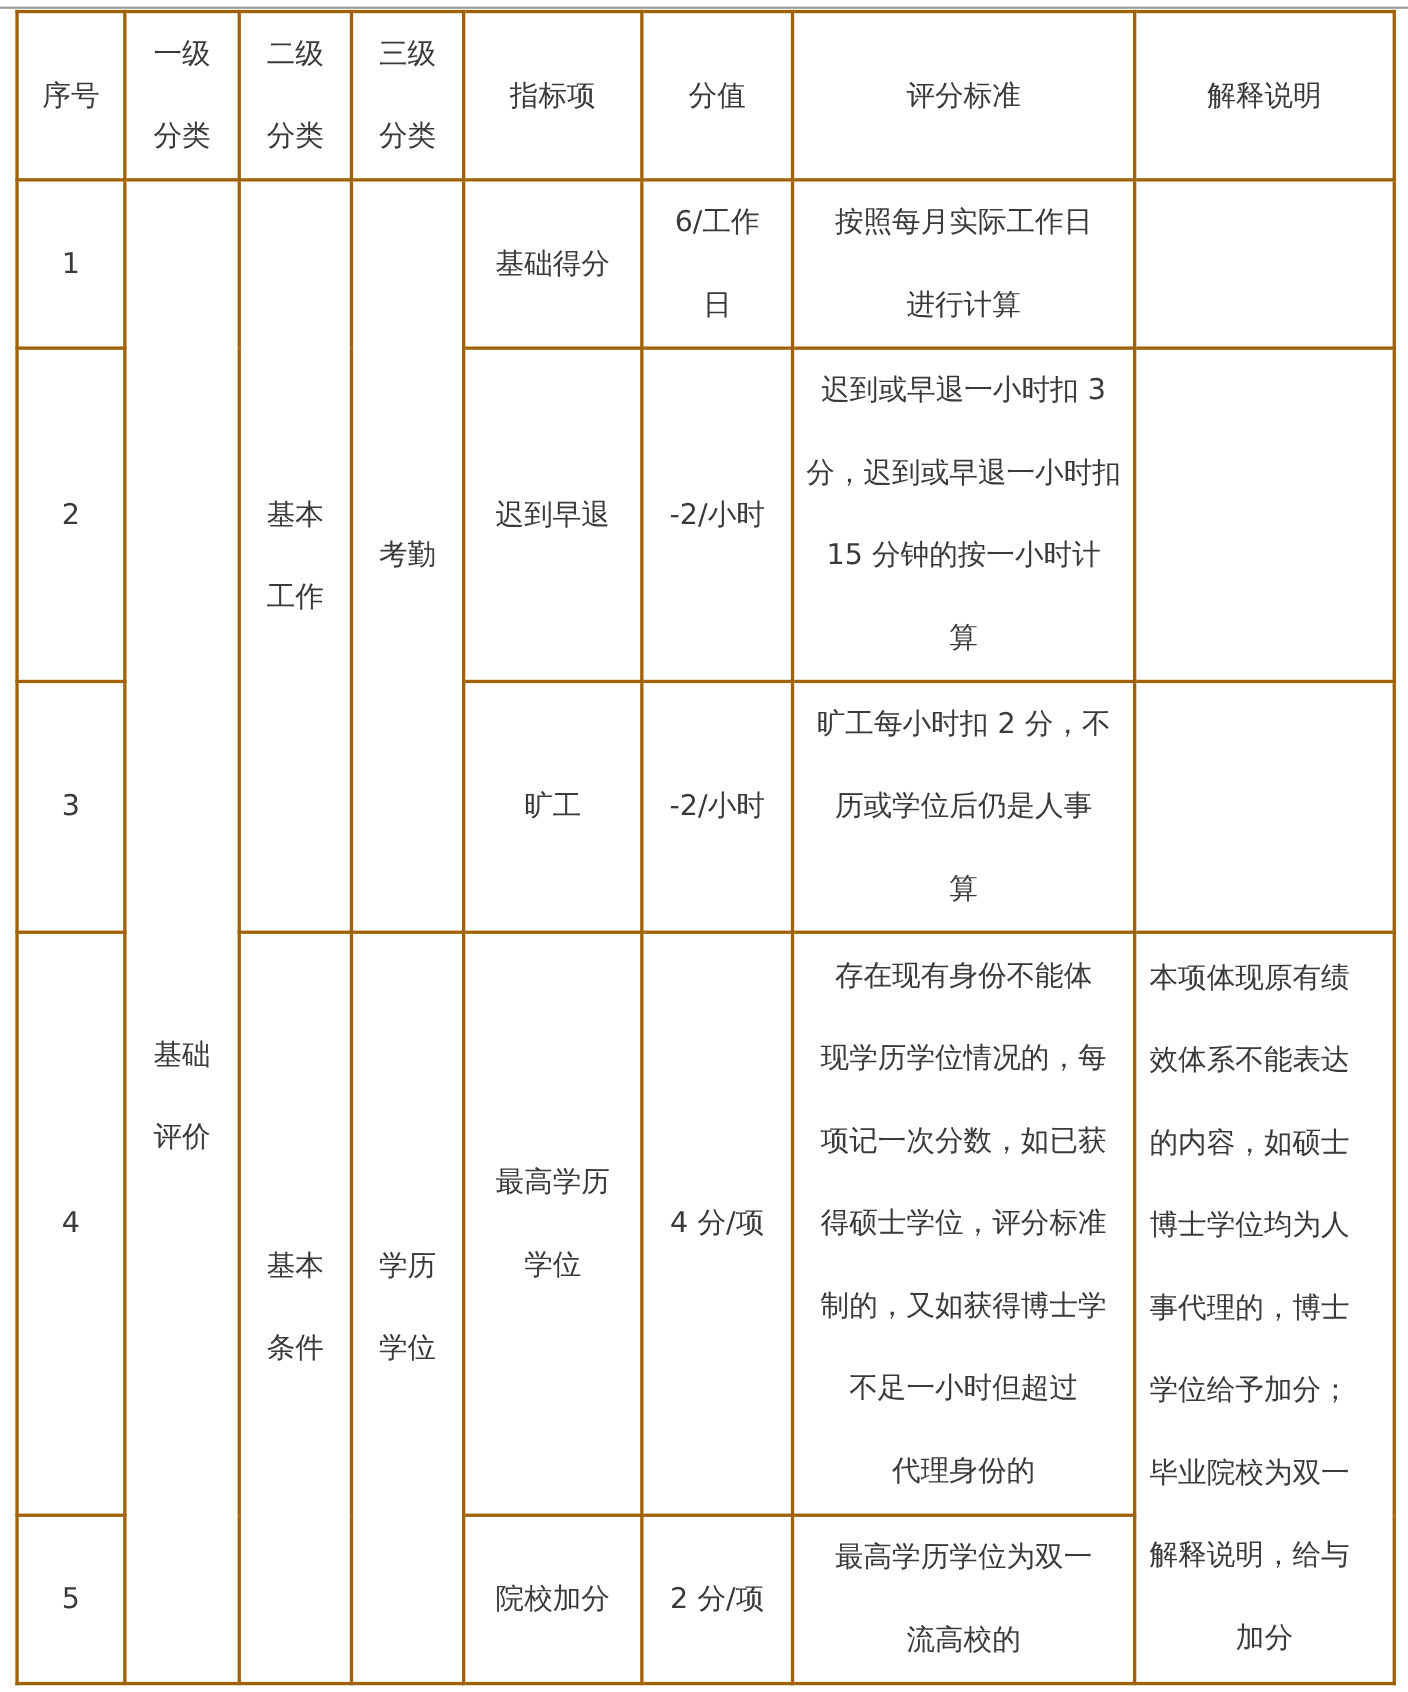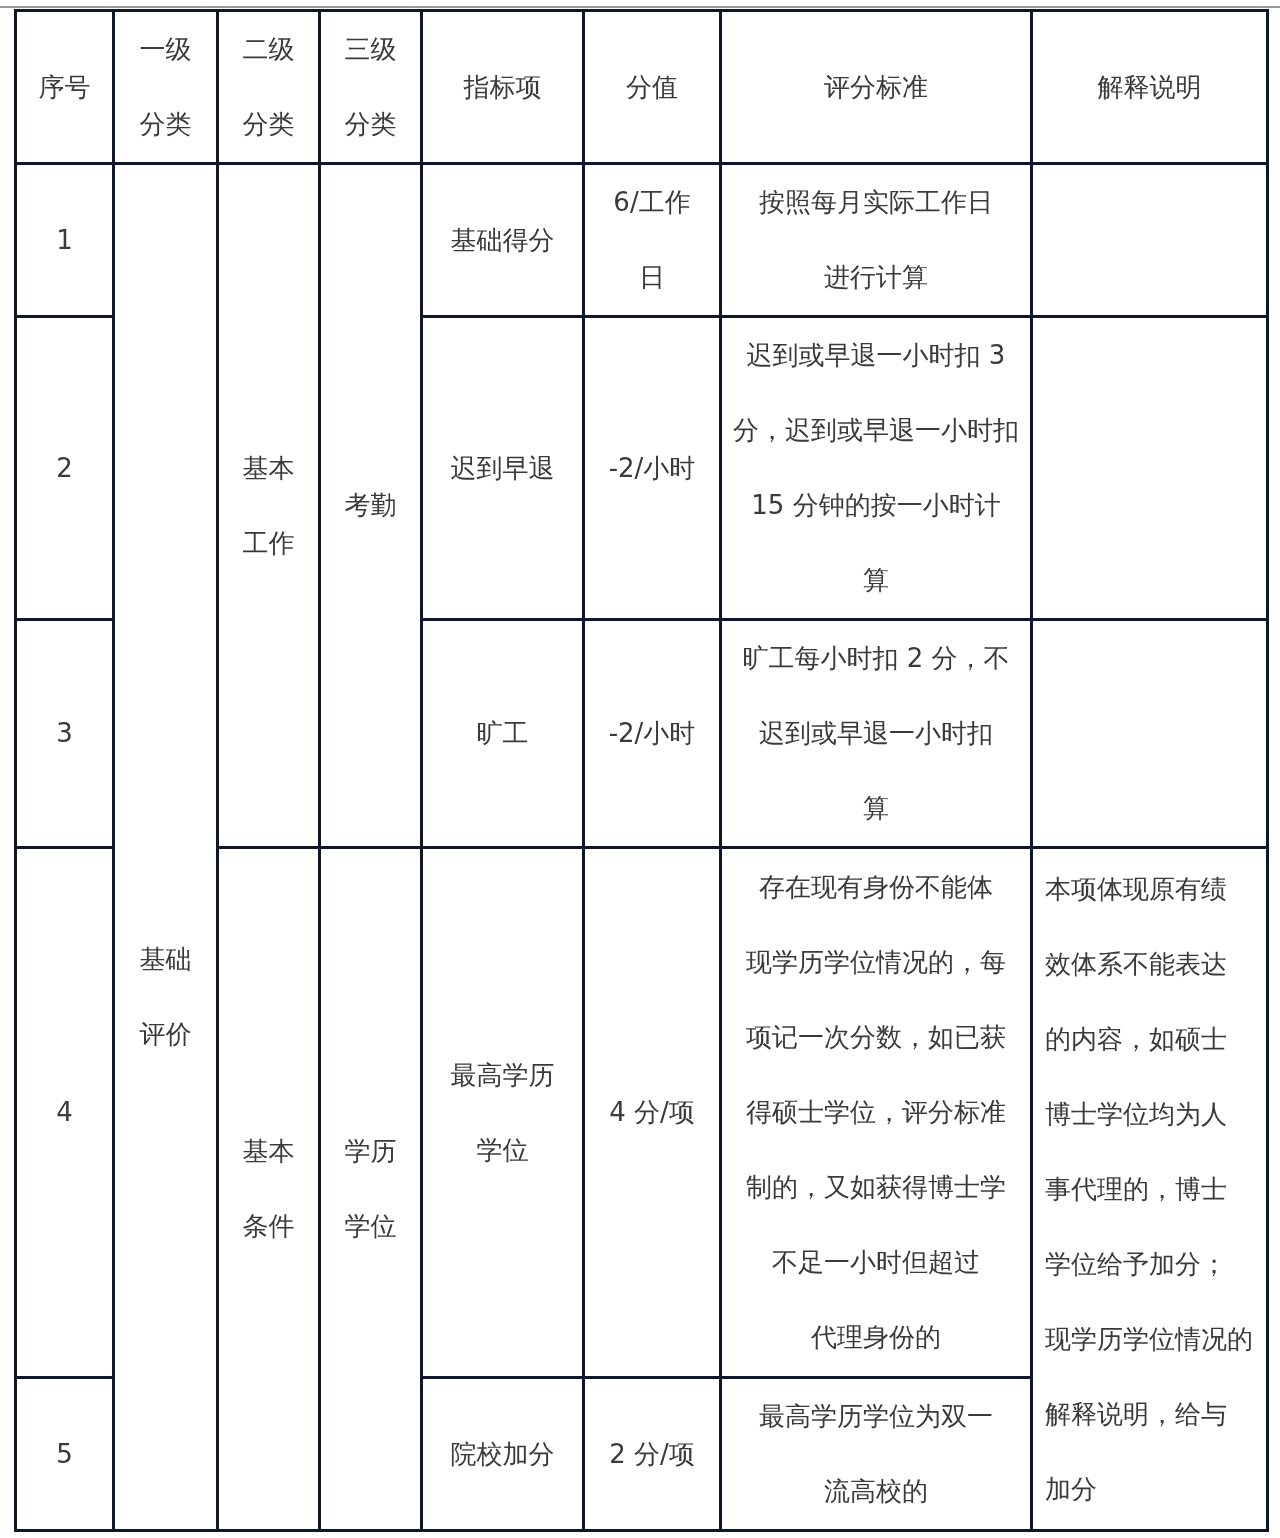--- a/index.html
+++ b/index.html
@@ -1,20 +1,20 @@
 <!DOCTYPE html>
 <html><head>
 <meta charset="utf-8">
 <style>
   html, body { margin: 0; padding: 0; background: #ffffff; }
   body { width: 1280px; height: 1538px; position: relative; overflow: hidden;
          font-family: "DejaVu Sans", "Liberation Sans", sans-serif; color: #3a3a3a; }
   .topline { position: absolute; left: 0; top: 6px; width: 1280px; height: 2px; background: #9a9a9a; }
   table.grid { position: absolute; left: 14px; top: 9px; border-collapse: collapse; table-layout: fixed; }
-  table.grid td { border: 3px solid #0f172a; text-align: center; vertical-align: middle;
+  table.grid td { border: 3px solid #a16207; text-align: center; vertical-align: middle;
                   font-size: 26px; line-height: 75px; padding: 0 10px; word-break: break-all; }
   table.grid td.cell-left { text-align: left; padding: 0 12px; }
   .ml { display: block; }
 </style>
 </head>
 <body>
 
 <div class="topline"></div>
 
 <table class="grid">
@@ -86,21 +86,21 @@
         </td>
     <td></td>
   </tr>
 
   <tr style="height:228px">
     <td><span>3</span></td>
     <td><span>旷工</span></td>
     <td><span>-2/小时</span></td>
     <td>
           <span class="ml">旷工每小时扣 2 分，不</span>
-          <span class="ml">迟到或早退一小时扣</span>
+          <span class="ml">历或学位后仍是人事</span>
           <span class="ml">算</span>
         </td>
     <td></td>
   </tr>
 
   <tr style="height:530px">
     <td><span>4</span></td>
     <td rowspan="2">
           <span class="ml">基本</span>
           <span class="ml">条件</span>
@@ -123,23 +123,23 @@
           <span class="ml">不足一小时但超过</span>
           <span class="ml">代理身份的</span>
         </td>
     <td rowspan="2" class="cell-left">
           <span class="ml">本项体现原有绩</span>
           <span class="ml">效体系不能表达</span>
           <span class="ml">的内容，如硕士</span>
           <span class="ml">博士学位均为人</span>
           <span class="ml">事代理的，博士</span>
           <span class="ml">学位给予加分；</span>
-          <span class="ml">现学历学位情况的</span>
+          <span class="ml">毕业院校为双一</span>
           <span class="ml">解释说明，给与</span>
-          <span class="ml" style="text-align:left">加分</span>
+          <span class="ml" style="text-align:center">加分</span>
         </td>
   </tr>
 
   <tr style="height:152px">
     <td><span>5</span></td>
     <td><span>院校加分</span></td>
     <td><span>2 分/项</span></td>
     <td>
           <span class="ml">最高学历学位为双一</span>
           <span class="ml">流高校的</span>

